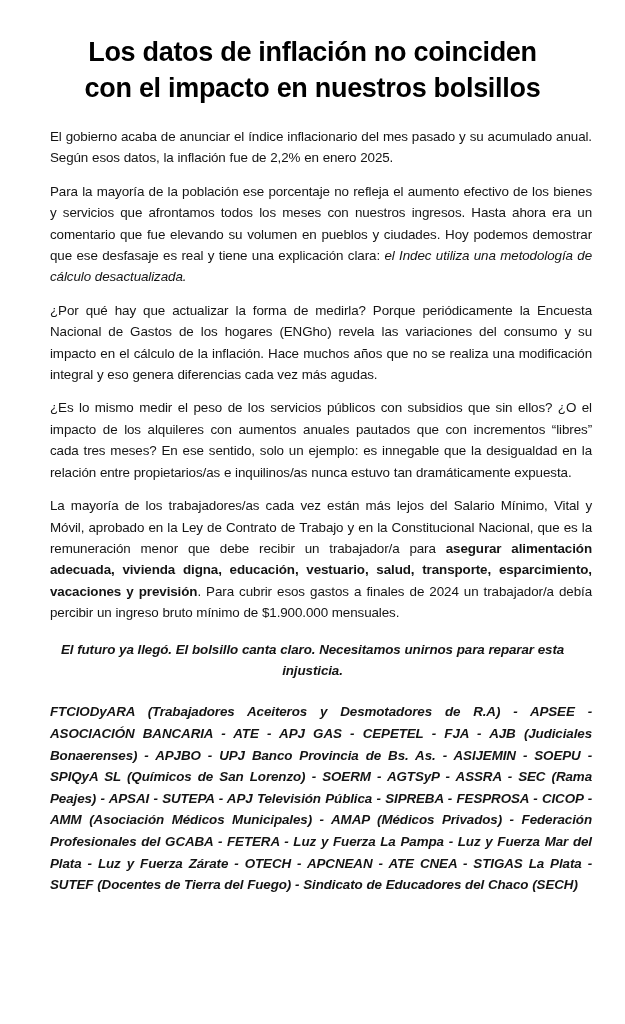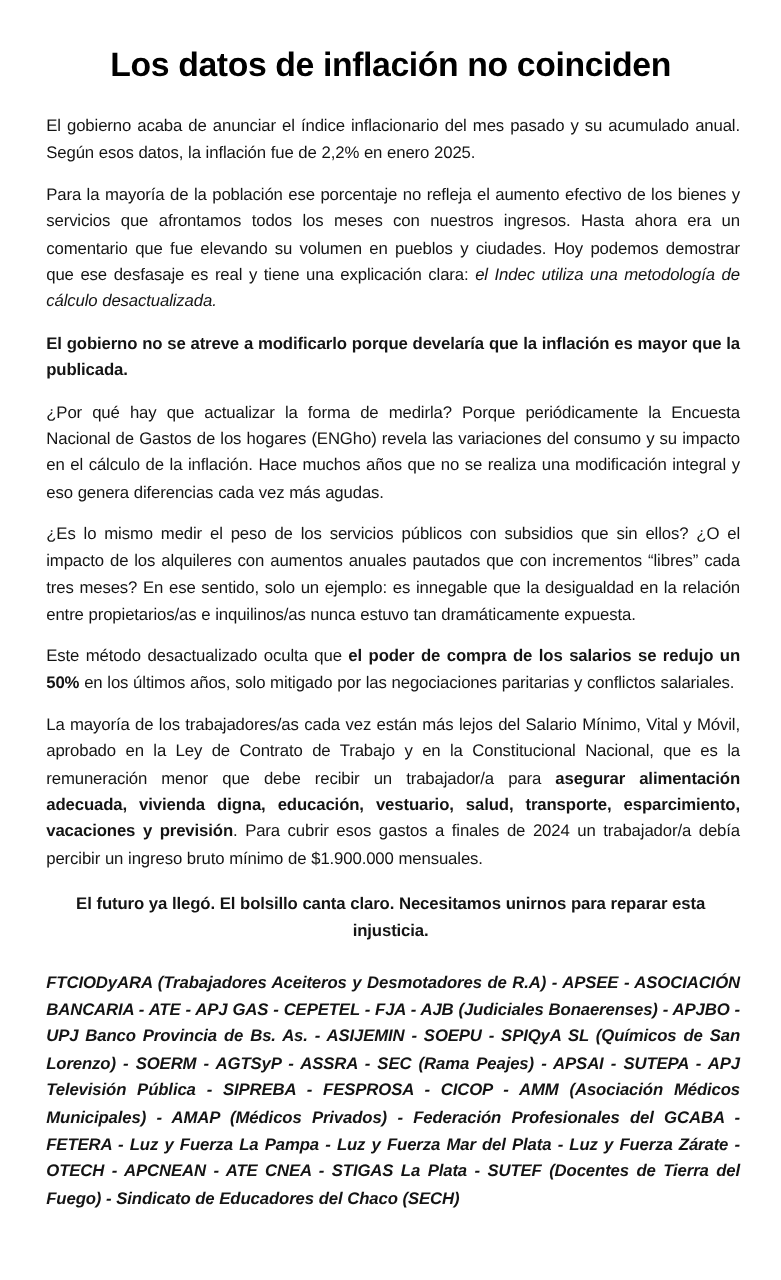--- a/index.html
+++ b/index.html
@@ -25,63 +25,63 @@
     margin: 8px 0 20px 0;
     text-align: center;
     font-weight: 700;
     font-size: 27px;
     line-height: 36px;
     color: #000000;
     letter-spacing: -0.3px;
   }
   .title-line { display: block; }
   p {
-    margin: 0 0 12px 4px;
+    margin: 0 0 12px 17px;
     font-size: 13.4px;
     line-height: 21.4px;
     text-align: justify;
     letter-spacing: -0.1px;
     word-spacing: 0.2px;
   }
   p.bold { font-weight: 700; }
   p.closing {
     text-align: center;
     font-weight: 700;
+    font-style: italic;
     margin: 15px 0 20px 0;
   }
   p.signatories {
     font-weight: 700;
     font-style: italic;
     margin-top: 18px;
     line-height: 21.6px;
   }
   .seg-b { font-weight: 700; }
   .seg-i { font-style: italic; }
 </style>
 </head>
 <body>
 
 <div class="page">
 
   <h1 class="title">
     <span class="title-line">Los datos de inflación no coinciden</span>
+    <span class="title-line">con el impacto en nuestros bolsillos</span>
   </h1>
 
   <p><span>El gobierno acaba de anunciar el índice inflacionario del mes pasado y su acumulado anual. Según esos datos, la inflación fue de 2,2% en enero 2025.</span></p>
 
   <p><span>Para la mayoría de la población ese porcentaje no refleja el aumento efectivo de los bienes y servicios que afrontamos todos los meses con nuestros ingresos. Hasta ahora era un comentario que fue elevando su volumen en pueblos y ciudades. Hoy podemos demostrar que ese desfasaje es real y tiene una explicación clara: </span><span class="seg-i">el Indec utiliza una metodología de cálculo desactualizada.</span></p>
 
-  <p class="bold"><span class="seg-b">El gobierno no se atreve a modificarlo porque develaría que la inflación es mayor que la publicada.</span></p>
 
   <p><span>¿Por qué hay que actualizar la forma de medirla? Porque periódicamente la Encuesta Nacional de Gastos de los hogares (ENGho) revela las variaciones del consumo y su impacto en el cálculo de la inflación. Hace muchos años que no se realiza una modificación integral y eso genera diferencias cada vez más agudas.</span></p>
 
 
   <p><span>¿Es lo mismo medir el peso de los servicios públicos con subsidios que sin ellos? ¿O el impacto de los alquileres con aumentos anuales pautados que con incrementos “libres” cada tres meses? En ese sentido, solo un ejemplo: es innegable que la desigualdad en la relación entre propietarios/as e inquilinos/as nunca estuvo tan dramáticamente expuesta.</span></p>
 
-  <p><span>Este método desactualizado oculta que </span><span class="seg-b">el poder de compra de los salarios se redujo un 50%</span><span> en los últimos años, solo mitigado por las negociaciones paritarias y conflictos salariales.</span></p>
 
   <p><span>La mayoría de los trabajadores/as cada vez están más lejos del Salario Mínimo, Vital y Móvil, aprobado en la Ley de Contrato de Trabajo y en la Constitucional Nacional, que es la remuneración menor que debe recibir un trabajador/a para </span><span class="seg-b">asegurar alimentación adecuada, vivienda digna, educación, vestuario, salud, transporte, esparcimiento, vacaciones y previsión</span><span>. Para cubrir esos gastos a finales de 2024 un trabajador/a debía percibir un ingreso bruto mínimo de $1.900.000 mensuales.</span></p>
 
 
   <p class="closing"><span>El futuro ya llegó. El bolsillo canta claro. Necesitamos unirnos para reparar esta injusticia.</span></p>
 
   <p class="signatories"><span>FTCIODyARA (Trabajadores Aceiteros y Desmotadores de R.A) - APSEE - ASOCIACIÓN BANCARIA - ATE - APJ GAS - CEPETEL - FJA - AJB (Judiciales Bonaerenses) - APJBO - UPJ Banco Provincia de Bs. As. - ASIJEMIN - SOEPU - SPIQyA SL (Químicos de San Lorenzo) - SOERM - AGTSyP - ASSRA - SEC (Rama Peajes) - APSAI - SUTEPA - APJ Televisión Pública - SIPREBA - FESPROSA - CICOP - AMM (Asociación Médicos Municipales) - AMAP (Médicos Privados) - Federación Profesionales del GCABA - FETERA - Luz y Fuerza La Pampa - Luz y Fuerza Mar del Plata - Luz y Fuerza Zárate - OTECH - APCNEAN - ATE CNEA - STIGAS La Plata - SUTEF (Docentes de Tierra del Fuego) - Sindicato de Educadores del Chaco (SECH)</span></p>
 
 </div>
 

